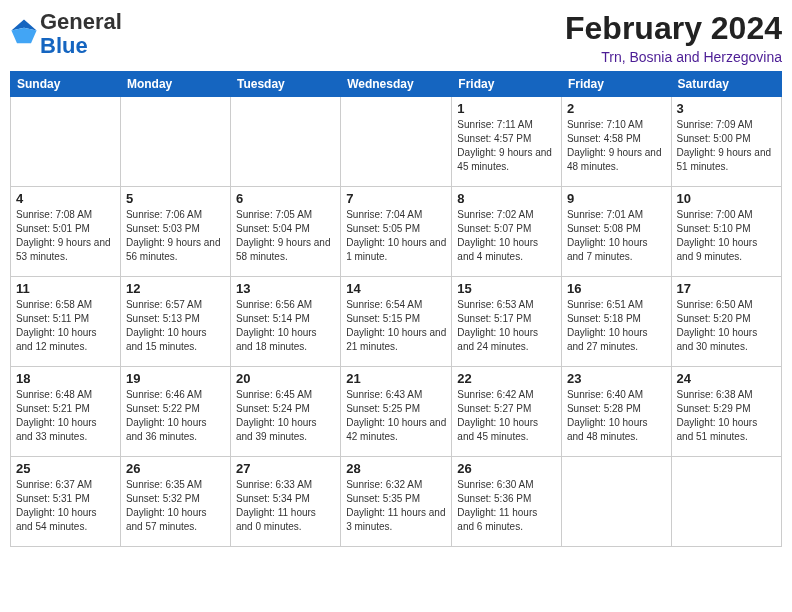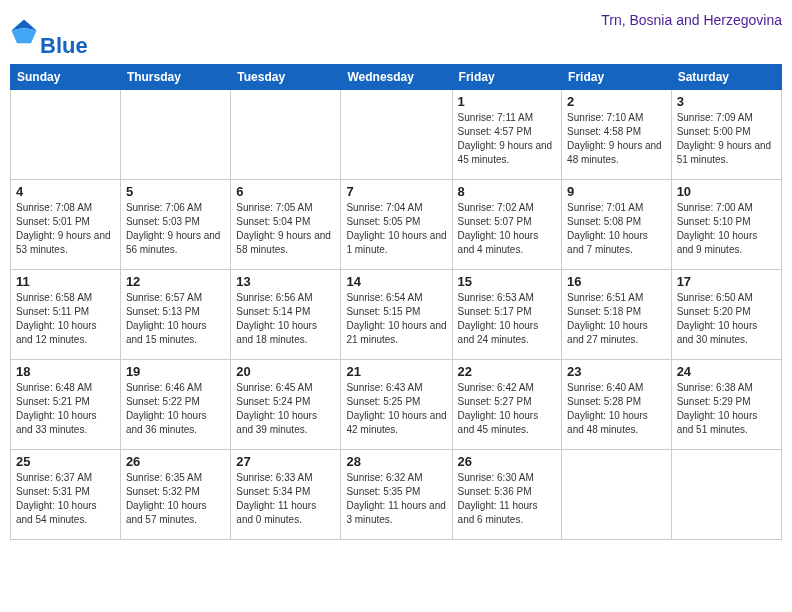--- a/index.html
+++ b/index.html
@@ -97,35 +97,36 @@
 <div class="header">
   <div class="logo">
     <div>
       <svg class="logo-icon" viewBox="0 0 40 40" width="36" height="36">
         <polygon points="20,2 38,18 20,14 2,18" fill="#1565c0"></polygon>
         <polygon points="20,14 38,18 30,36 10,36 2,18" fill="#42a5f5"></polygon>
       </svg>
     </div>
     <div>
       <div class="logo-text">
-        <br>
+        <span class="logo-general">General</span><br>
         <span class="logo-blue">Blue</span>
       </div>
     </div>
   </div>
   <div class="title-block">
+    <div class="month-year">February 2024</div>
     <div class="location">Trn, Bosnia and Herzegovina</div>
   </div>
 </div>
 
 <table>
   <thead>
     <tr>
     <th>Sunday</th>
-        <th>Thursday</th>
+        <th>Monday</th>
         <th>Tuesday</th>
         <th>Wednesday</th>
         <th>Friday</th>
         <th>Friday</th>
         <th>Saturday</th>
       </tr>
   </thead>
   <tbody id="calendar-body">
   <tr>
         <td class="empty"></td>

